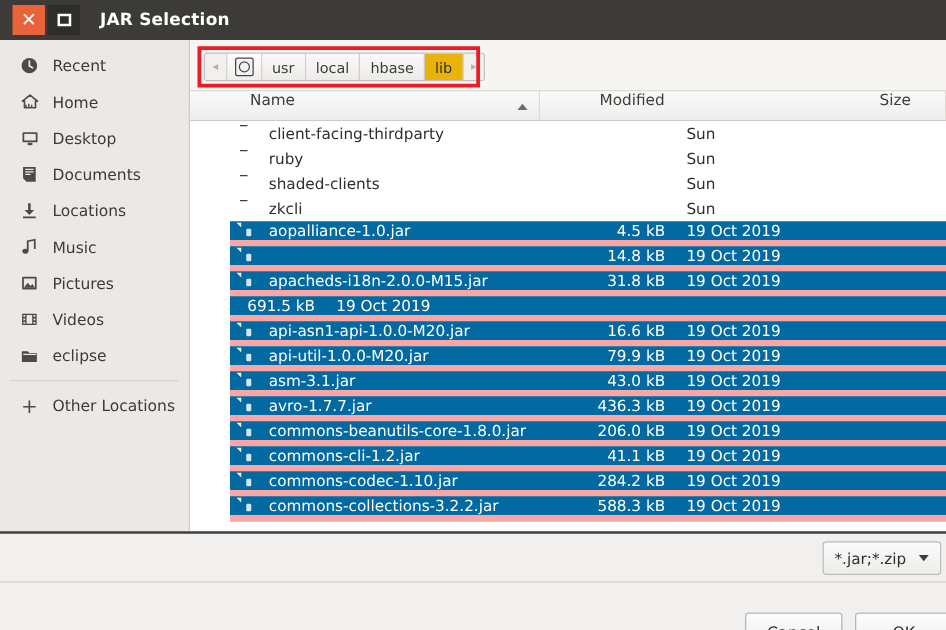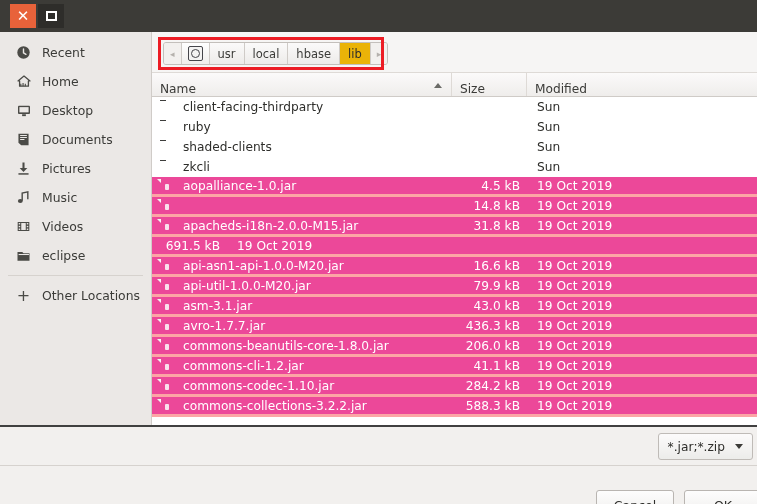--- a/index.html
+++ b/index.html
@@ -141,25 +141,26 @@
   .colhead {
     position: absolute; left: 0; top: 40px;
     width: 605px; height: 25px;
     background: linear-gradient(#fbfafa,#efedeb);
     border-top: 1px solid #dedad6;
     border-bottom: 1px solid #cfcbc7;
     display: flex;
   }
   .ch {
     height: 100%;
-    display: flex; align-items: flex-end;
+    display: flex; align-items: flex-start;
     font-size: 12.2px; color: #3b3b38;
     border-right: 1px solid #dedad6;
     padding-left: 8px;
     position: relative;
+    margin-left: 40px;
   }
   .ch-name     { width: 300px; }
   .ch-size     { width: 75px; }
   .ch-modified { width: 230px; border-right: none; }
   .sortarrow {
     position: absolute; right: 9px; top: 50%;
     margin-top: -2px;
     width: 0; height: 0;
     border-left: 4.5px solid transparent;
     border-right: 4.5px solid transparent;
@@ -172,25 +173,26 @@
     width: 605px; height: 328px;
     background: #ffffff;
     overflow: hidden;
   }
   .frow {
     height: 20px;
     display: flex; align-items: center;
     font-size: 12.2px;
     color: #2e2e2b;
     position: relative;
+    margin-left: 32px;
   }
   .frow.sel {
-    background: #ec4899;
+    background: #0369a1;
     color: #ffffff;
-    border-bottom: 3px solid #fca5a5;
+    border-bottom: 5px solid #fca5a5;
   }
   .frow .f-name {
     width: 300px;
     display: flex; align-items: center;
     padding-left: 8px;
     white-space: nowrap; overflow: hidden;
   }
   .frow .f-size {
     width: 75px; text-align: right;
     padding-right: 7px;
@@ -305,20 +307,21 @@
 
 <div id="app">
 
   <div class="titlebar">
     <div class="tb-btn tb-close">
       <span>✕</span>
     </div>
     <div class="tb-btn tb-max">
       <span class="sq"></span>
     </div>
+    <div class="tb-title">JAR Selection</div>
   </div>
 
   <div class="dialog-body">
 
     <div class="sidebar">
 
       <div class="side-item">
         <span class="si-ico">
           <svg width="15" height="15" viewBox="0 0 16 16">
               <circle cx="8" cy="8" r="6.6" fill="#4b4b47"></circle>
@@ -360,33 +363,43 @@
       </div>
 
       <div class="side-item">
         <span class="si-ico">
           <svg width="15" height="15" viewBox="0 0 16 16">
               <path d="M8 1.6v8.2" stroke="#4b4b47" stroke-width="2.2"></path>
               <path d="M3.9 7.4 8 11.8l4.1-4.4z" fill="#4b4b47"></path>
               <path d="M2.6 13.8h10.8" stroke="#4b4b47" stroke-width="1.6"></path>
             </svg>
         </span>
-        <span>Pictures</span>
+        <span>Locations</span>
       </div>
 
       <div class="side-item">
         <span class="si-ico">
           <svg width="15" height="15" viewBox="0 0 16 16">
               <path d="M6.6 11.4V3.2l6-1.3v8" stroke="#4b4b47" stroke-width="1.5" fill="none"></path>
               <ellipse cx="4.6" cy="11.8" rx="2.6" ry="2.1" fill="#4b4b47"></ellipse>
             </svg>
         </span>
         <span>Music</span>
       </div>
 
+      <div class="side-item">
+        <span class="si-ico">
+          <svg width="15" height="15" viewBox="0 0 16 16">
+              <rect x="1.8" y="2.6" width="12.4" height="10.8" rx="1" fill="#4b4b47"></rect>
+              <rect x="3.3" y="4.1" width="9.4" height="7.8" fill="#ebe8e6"></rect>
+              <path d="M3.3 11.9 6.6 7.6l2.4 2.9 1.6-1.7 2.1 3.1z" fill="#4b4b47"></path>
+            </svg>
+        </span>
+        <span>Pictures</span>
+      </div>
 
       <div class="side-item">
         <span class="si-ico">
           <svg width="15" height="15" viewBox="0 0 16 16">
               <rect x="1.8" y="3.2" width="12.4" height="9.6" fill="#4b4b47"></rect>
               <g fill="#ebe8e6">
                 <rect x="2.9" y="4.3" width="1.6" height="1.5"></rect>
                 <rect x="2.9" y="7.3" width="1.6" height="1.5"></rect>
                 <rect x="2.9" y="10.2" width="1.6" height="1.5"></rect>
                 <rect x="11.5" y="4.3" width="1.6" height="1.5"></rect>
@@ -433,22 +446,22 @@
           <div class="crumb arrow">▸</div>
         </div>
         <div class="redbox"></div>
       </div>
 
       <div class="colhead">
         <div class="ch ch-name">
           <span>Name</span>
           <span class="sortarrow"></span>
         </div>
+        <div class="ch ch-modified">Modified</div>
         <div class="ch ch-size">Size</div>
-        <div class="ch ch-modified">Modified</div>
       </div>
 
       <div class="filelist" id="filelist">
           <div class="frow">
             <div class="f-name">
               <span class="f-ico"><span class="ico-folder"></span></span>
               <span>client-facing-thirdparty</span>
             </div>
             <div class="f-size"></div>
             <div class="f-mod">Sun</div>

